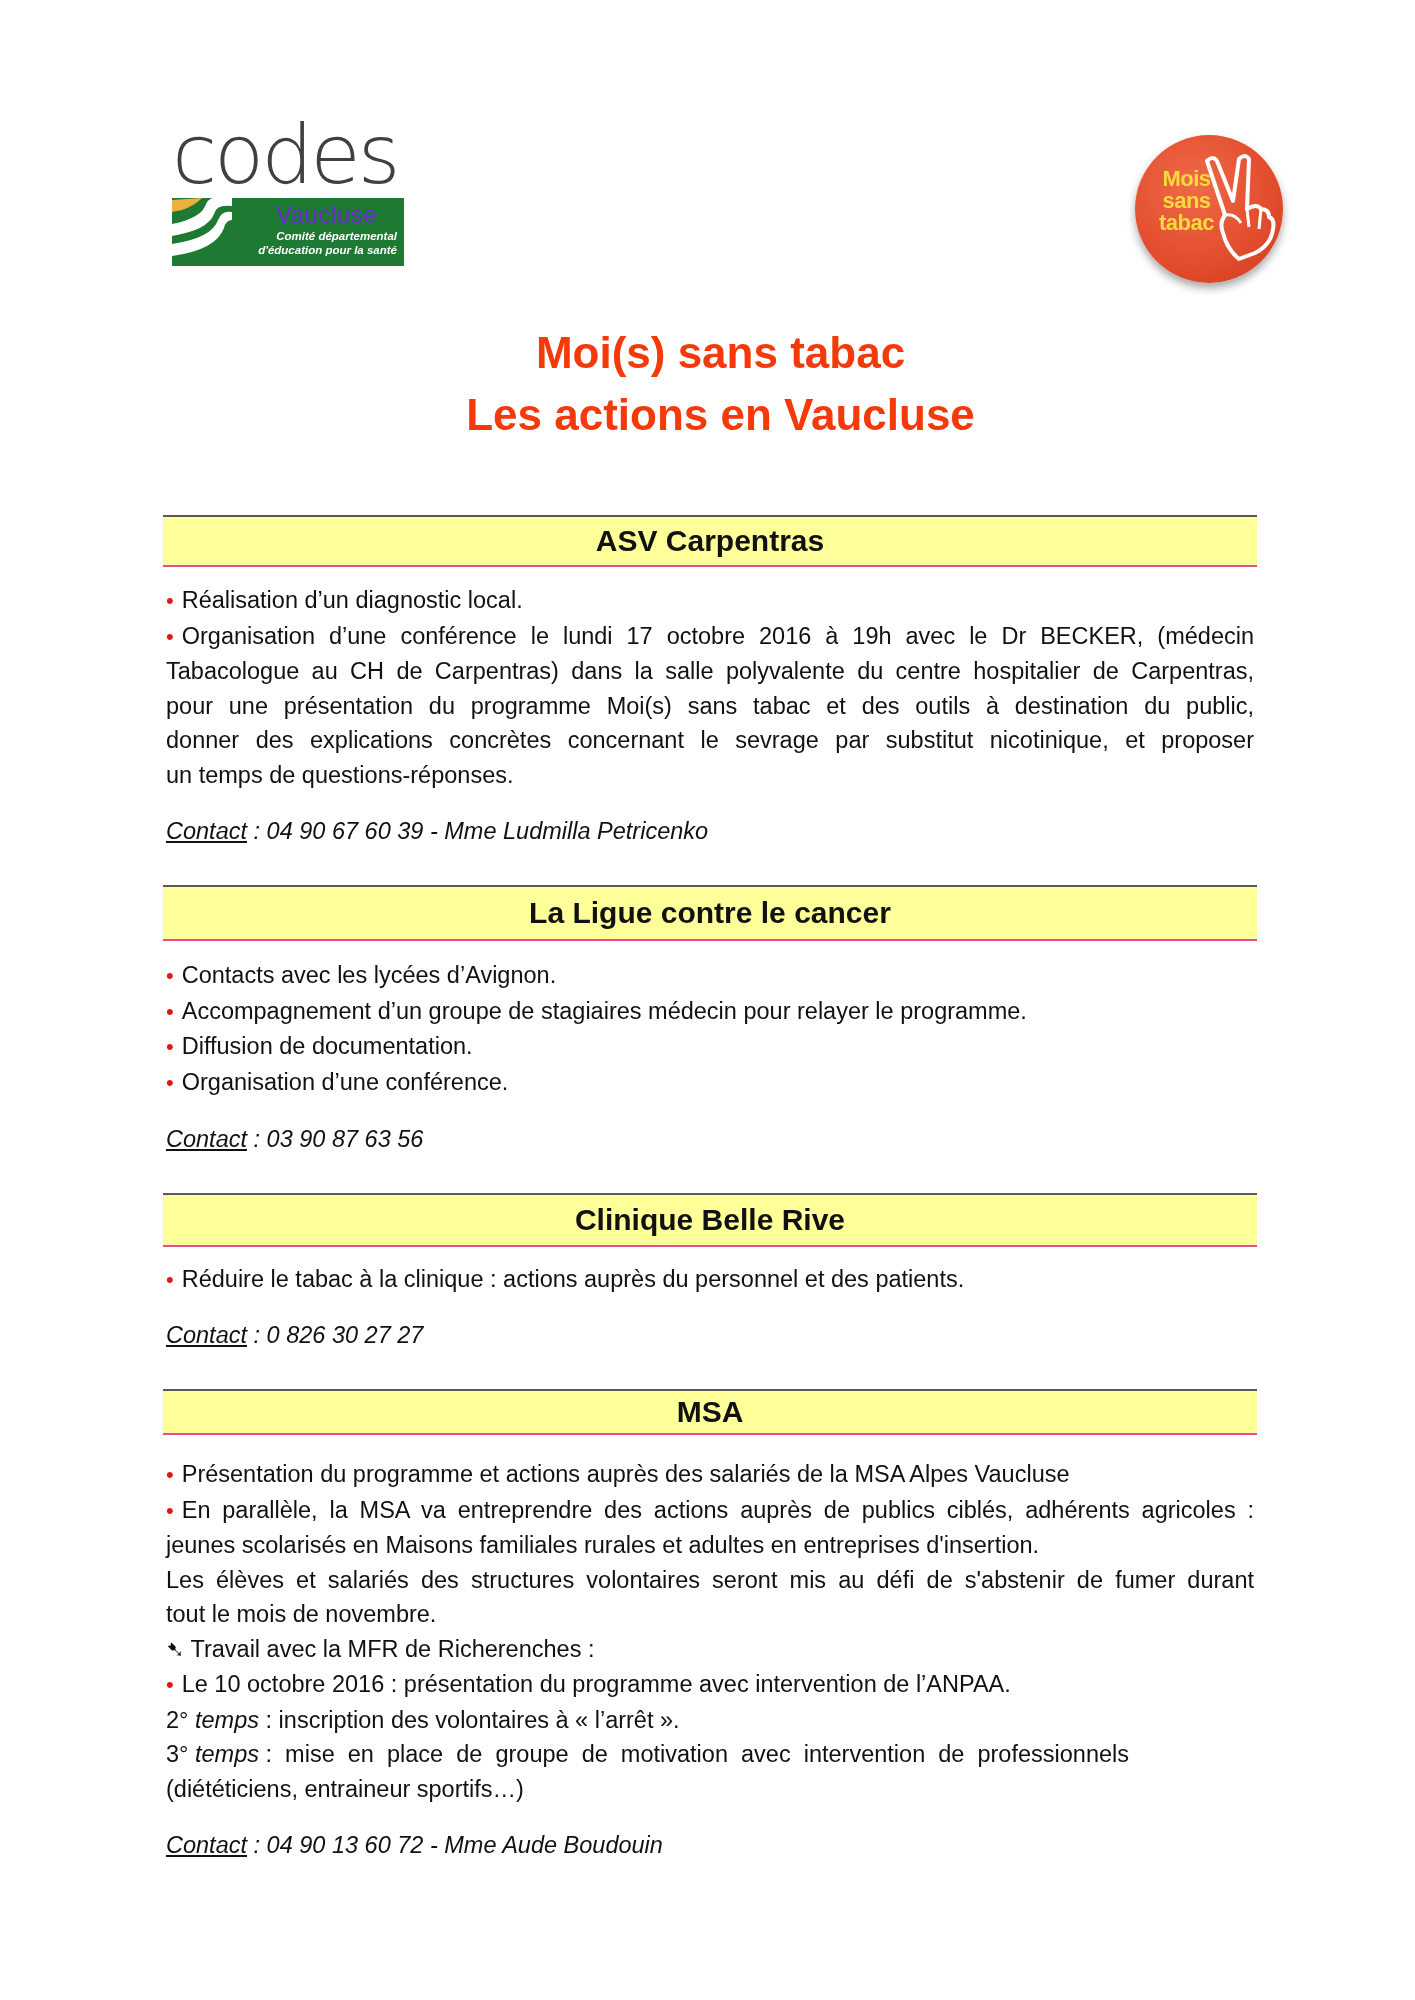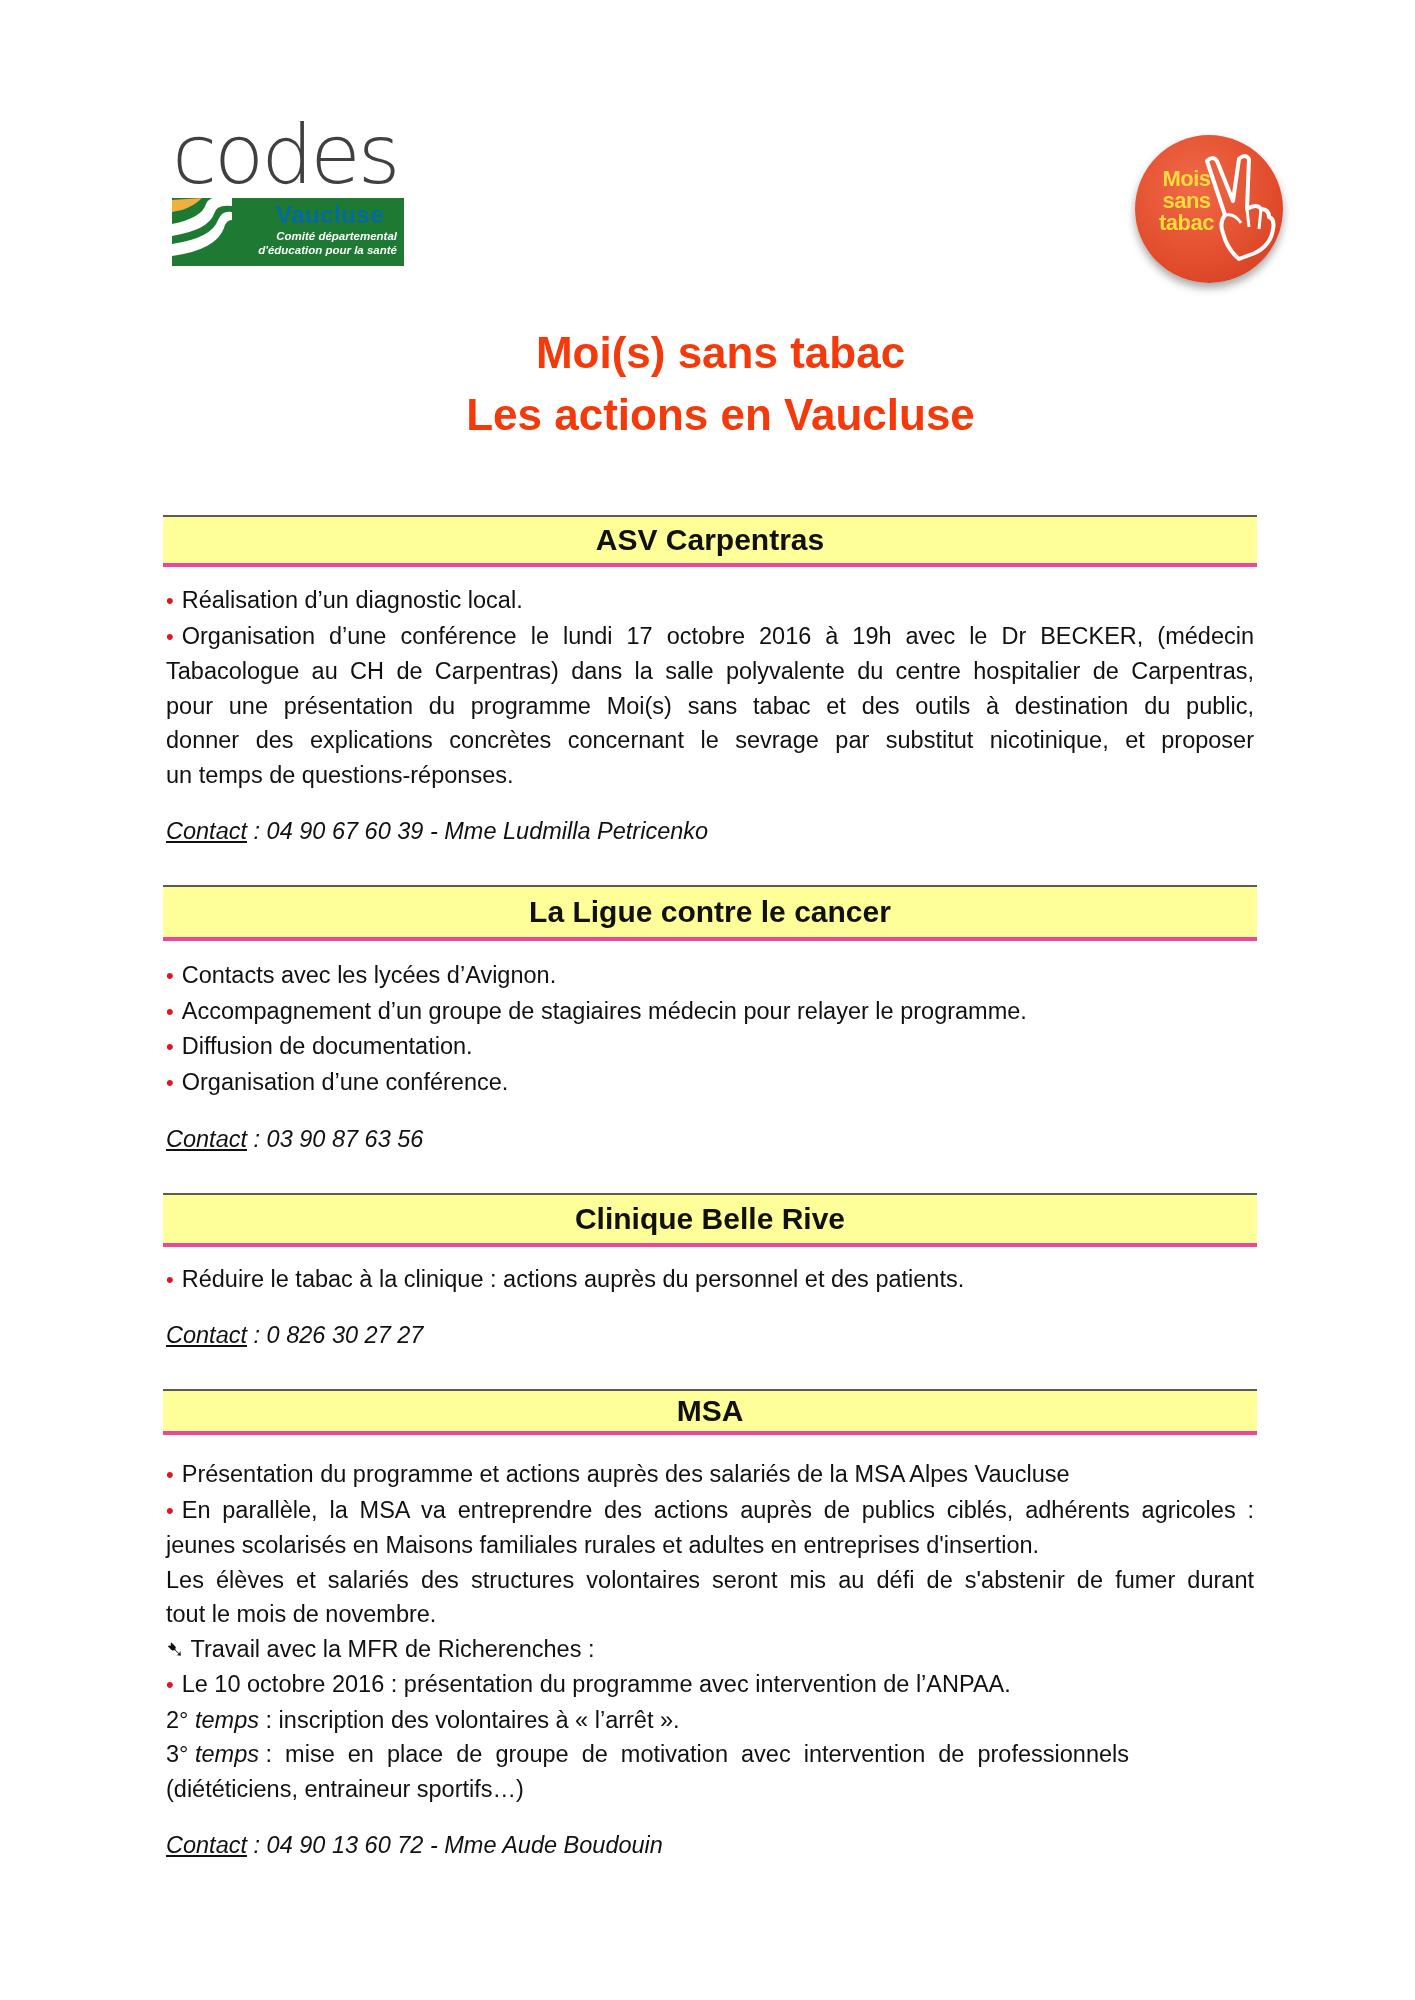--- a/index.html
+++ b/index.html
@@ -15,22 +15,22 @@
     font-size: 82px; letter-spacing: -3px; color: #404040; line-height: 1;
   }
   .codes-band {
     position: absolute; left: 0; top: 70px; width: 232px; height: 68px;
     background: #1e7a33;
   }
   .codes-swoosh {
     position: absolute; left: 0; top: 66px; width: 60px; height: 72px;
   }
   .codes-vaucluse {
-    position: absolute; left: 104px; top: 73px; color: #0369a1;
-    font-weight: bold; font-size: 24px; letter-spacing: 0.5px;
+    position: absolute; left: 104px; top: 73px; color: #6d28d9;
+    font-weight: normal; font-size: 24px; letter-spacing: 0.5px;
   }
   .codes-sub1, .codes-sub2 {
     position: absolute; right: 10px; color: #ffffff; font-weight: bold; font-style: italic;
     font-size: 11.5px; white-space: nowrap;
   }
   .codes-sub1 { top: 102px; }
   .codes-sub2 { top: 116px; }
 
   .badge {
     position: absolute; left: 1135px; top: 135px; width: 148px; height: 148px;
@@ -50,21 +50,21 @@
     position: absolute; left: 0; width: 1415px; text-align: center;
     color: #f43a0a; font-weight: bold; font-size: 44px; line-height: 62px;
     top: 322px;
     font-family: "Liberation Sans", sans-serif;
   }
   .title div { display: block; padding-left: 26px; }
 
   .section-head {
     position: absolute; left: 163px; width: 1094px;
     background: #ffff99;
-    border-top: 2px solid #5a5a5a; border-bottom: 4px solid #ec4899;
+    border-top: 2px solid #5a5a5a; border-bottom: 2px solid #ec4899;
     text-align: center; font-weight: bold; font-size: 30px;
     display: flex; align-items: center; justify-content: center;
     box-sizing: border-box;
   }
   .body-block {
     position: absolute; left: 166px; width: 1088px;
     font-size: 23.5px; line-height: 34.5px; color: #111;
   }
   .line { display: block; white-space: nowrap; }
   .justify { text-align: justify; text-align-last: justify; white-space: normal; }

